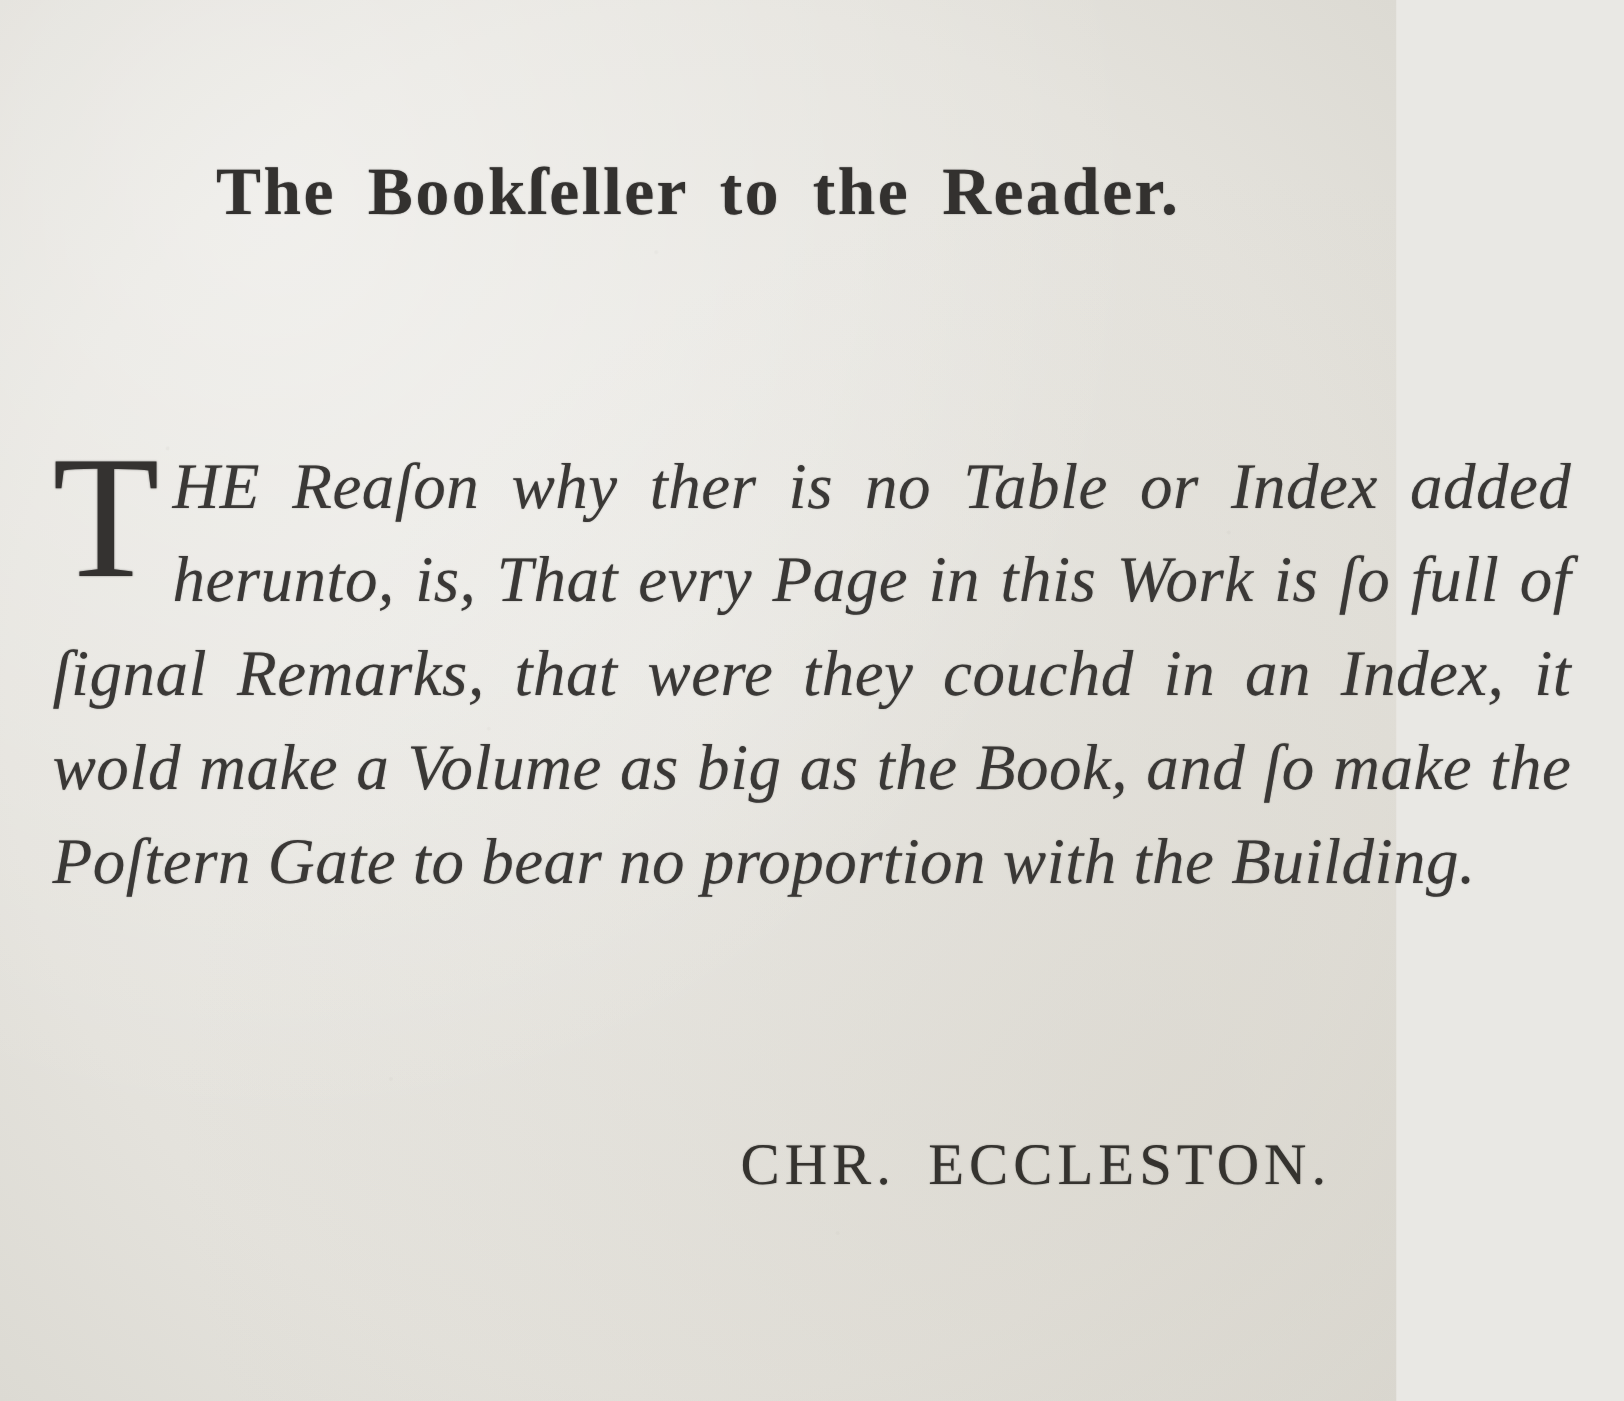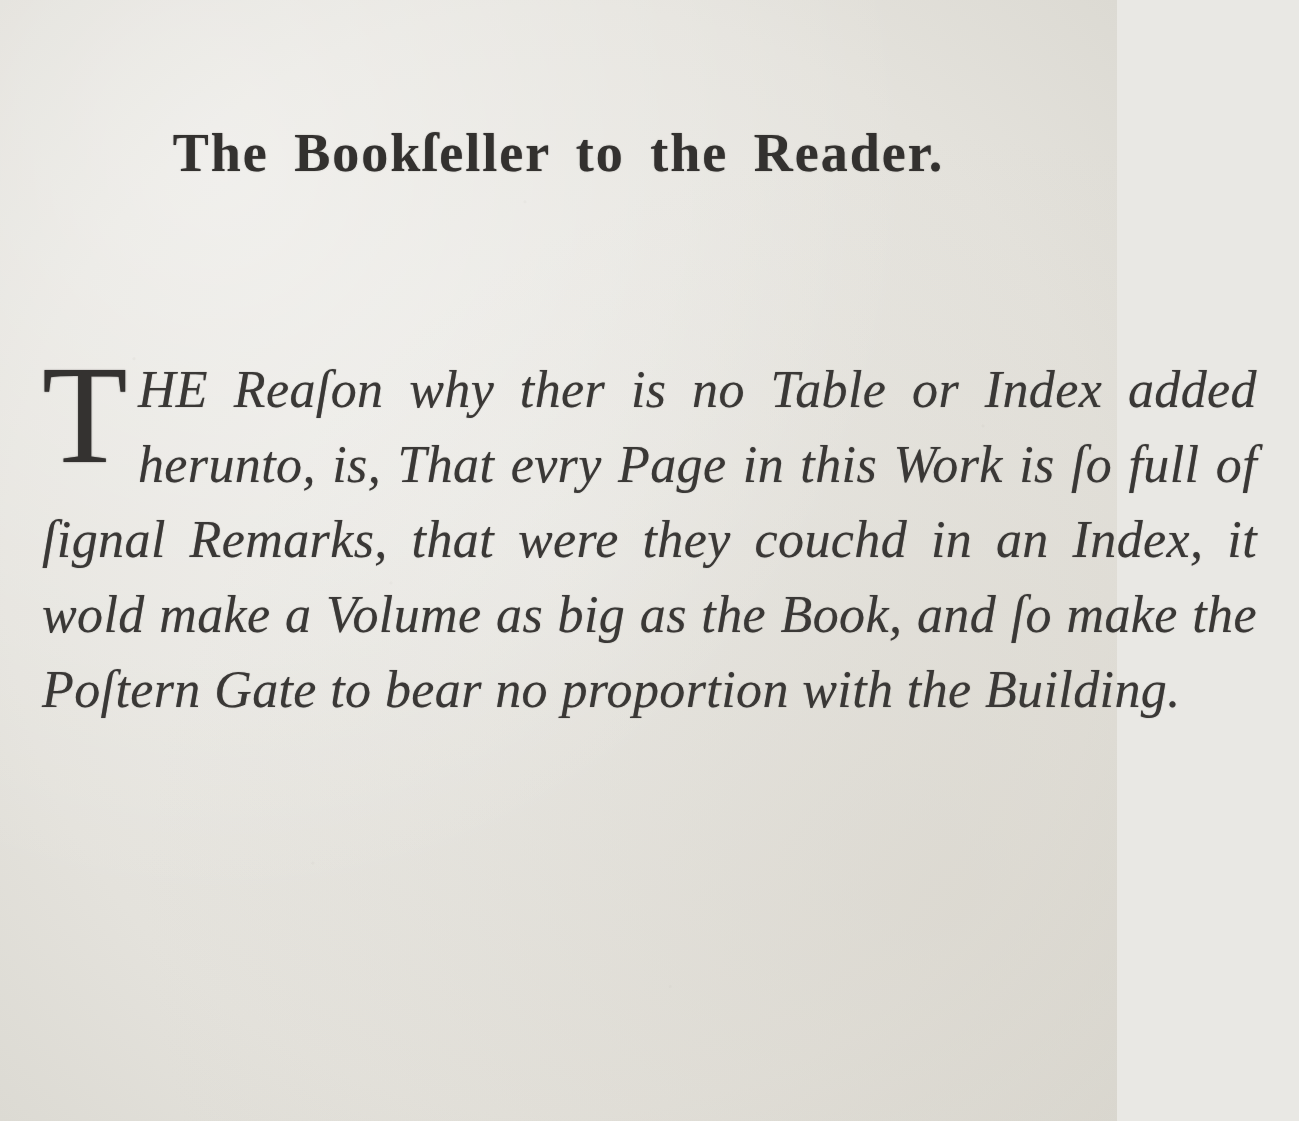--- a/index.html
+++ b/index.html
@@ -105,13 +105,14 @@
 
 <div class="page">
   <div class="grain"></div>
 
   <h1 class="heading">The Bookſeller to the Reader.</h1>
 
   <div class="body-block">
     <p class="body-text"><span class="dropcap">T</span><span>HE Reaſon why ther is no Table or Index added herunto, is, That evry Page in this Work is ſo full of ſignal Remarks, that were they couchd in an Index, it wold make a Volume as big as the Book, and ſo make the Poſtern Gate to bear no proportion with the Building.</span></p>
   </div>
 
+  <div class="signature">CHR. ECCLESTON.</div>
 </div>
 
 </body></html>

